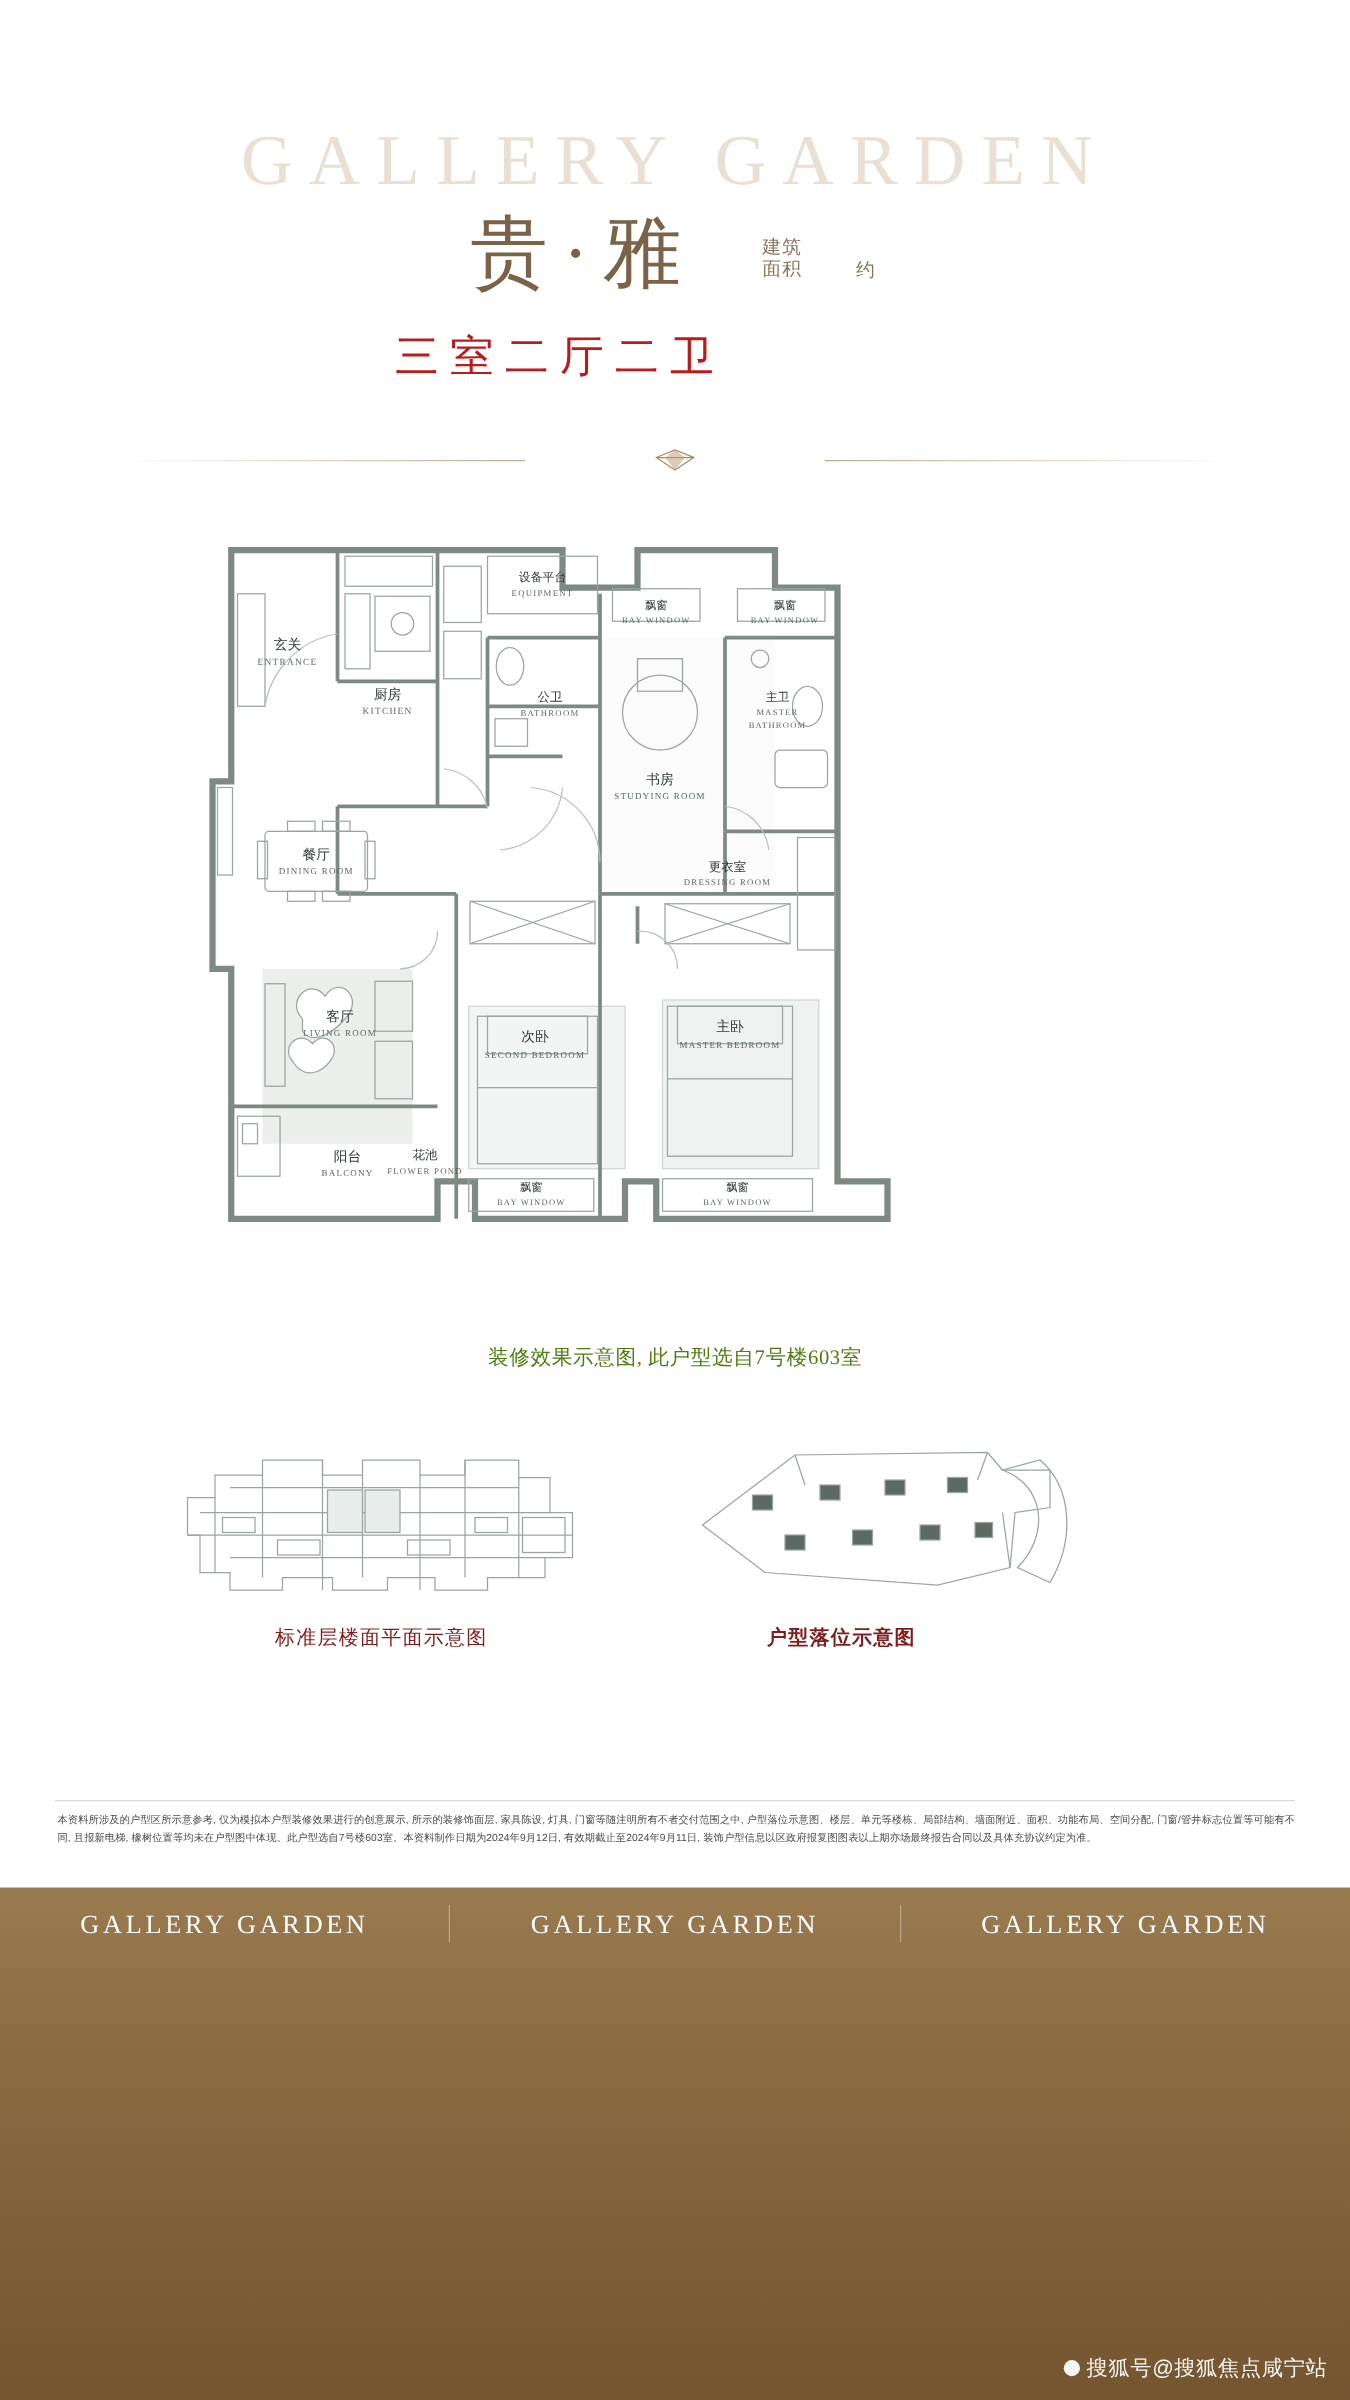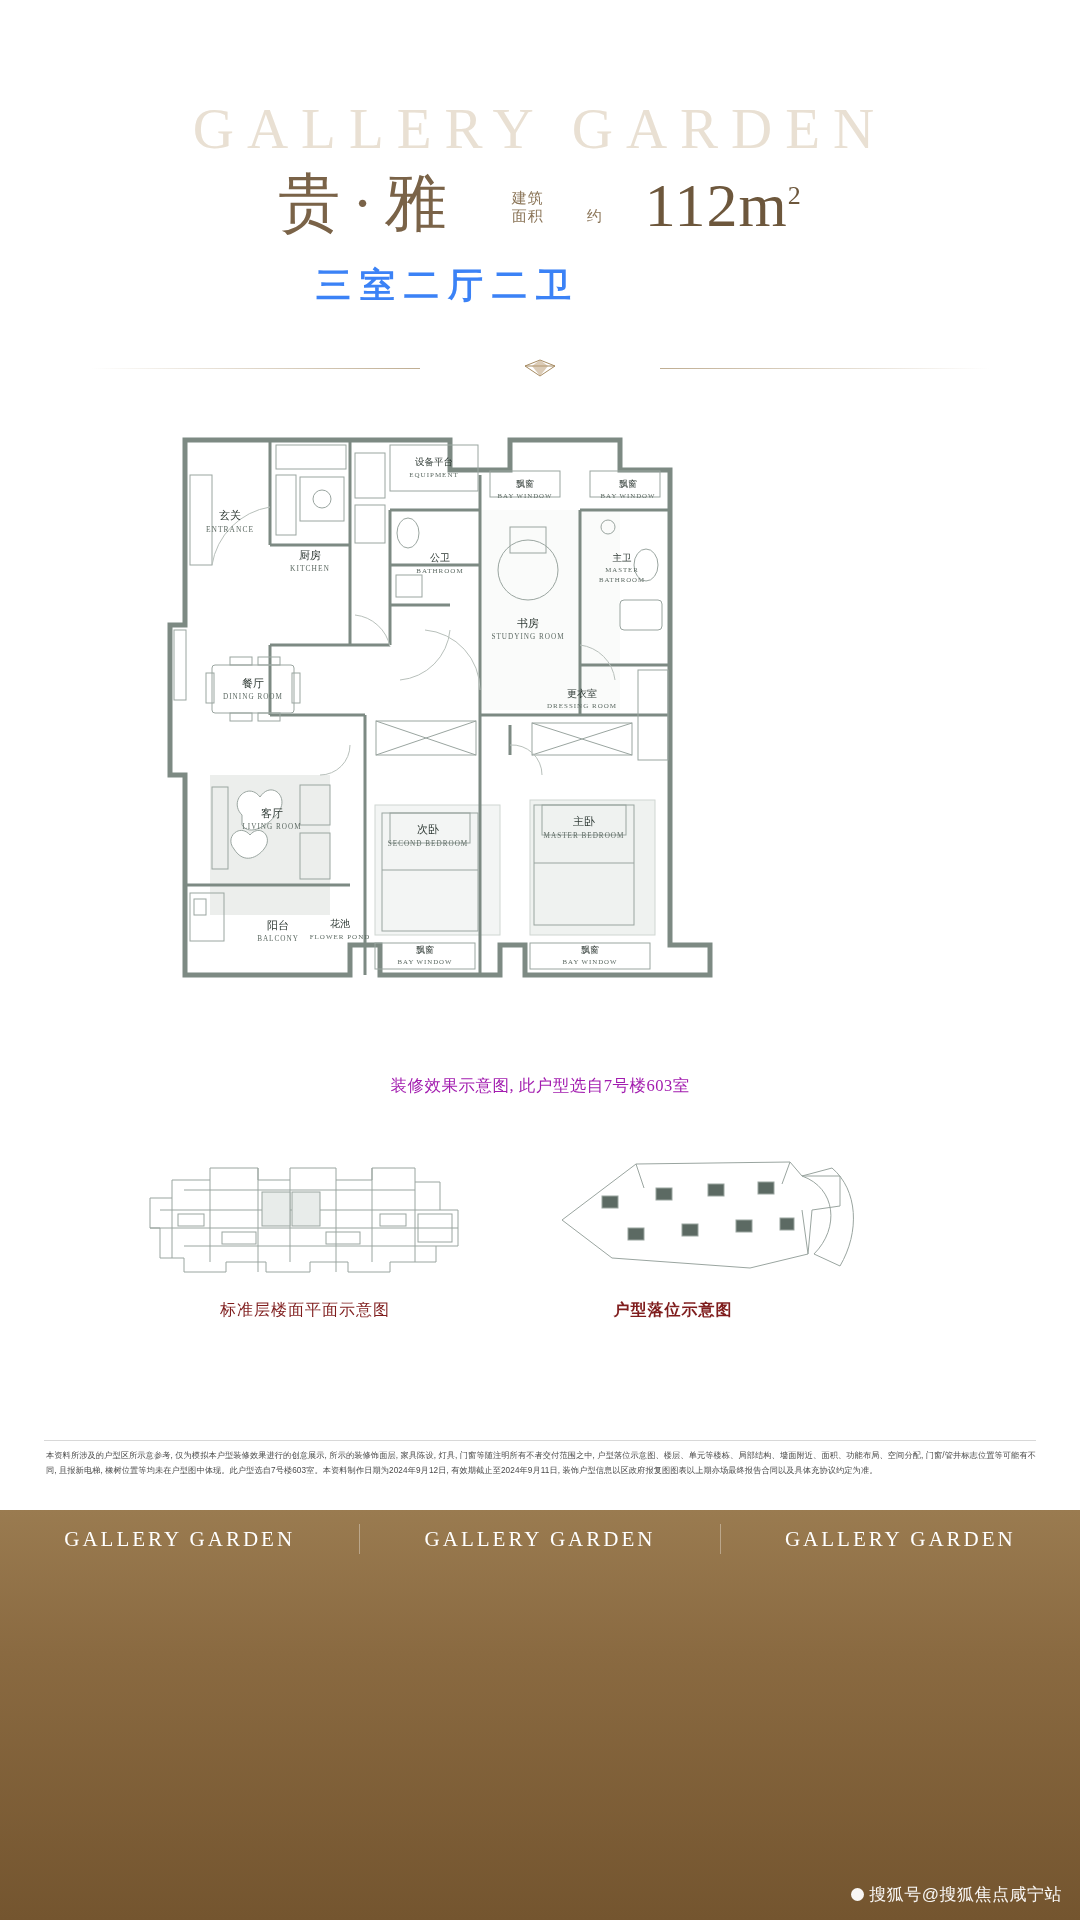--- a/index.html
+++ b/index.html
@@ -39,21 +39,21 @@
     font-size:15px;color:#8b7558;margin:0 4px 12px 2px;
   }
   .area-num{
     font-size:62px;color:#6d573c;letter-spacing:1px;line-height:1;
     font-family:"Liberation Serif", serif;
     padding-bottom:2px;
   }
   .area-num sup{font-size:26px;vertical-align:super;}
   .subtitle{
     position:absolute;left:0;top:262px;width:896px;text-align:center;
-    font-size:35px;letter-spacing:9px;color:#3b82f6;font-weight:bold;
+    font-size:35px;letter-spacing:9px;color:#b91c1c;
   }
   .divider{
     position:absolute;top:358px;left:0;width:1080px;height:20px;
   }
   .divider .line{
     position:absolute;top:10px;height:1px;background:linear-gradient(to right,rgba(190,170,140,0),rgba(170,146,110,.75));
     width:330px;left:90px;
   }
   .divider .line.right{
     left:660px;background:linear-gradient(to left,rgba(190,170,140,0),rgba(170,146,110,.75));
@@ -64,21 +64,21 @@
   }
 
   
   .plan{
     position:absolute;left:150px;top:415px;width:580px;height:630px;
   }
   .plan svg{display:block;}
 
   .plan-caption{
     position:absolute;left:0;top:1075px;width:1080px;text-align:center;
-    font-size:16.5px;color:#a21caf;letter-spacing:.5px;
+    font-size:16.5px;color:#4d7c0f;letter-spacing:.5px;
   }
 
   
   .thumbs{
     position:absolute;left:0;top:1150px;width:1080px;height:200px;
   }
   .thumb{position:absolute;top:0;}
   .thumb.left{left:140px;width:330px;}
   .thumb.right{left:540px;width:330px;}
   .thumb-cap{
@@ -140,23 +140,20 @@
 
   <div class="brand-wordmark">GALLERY GARDEN</div>
 
   <div class="title-row">
     <div class="title-main">贵·雅</div>
     <div class="area-label">
       <span>建筑</span>
       <span>面积</span>
     </div>
     <div class="area-approx">约</div>
-    <div class="area-num">
-      <span>112</span><span>m</span><sup>2</sup>
-    </div>
   </div>
 
   <div class="subtitle">三室二厅二卫</div>
 
   <div class="divider">
     <div class="line"></div>
     <div class="line right"></div>
     <svg class="gem" viewBox="0 0 34 20">
       <path d="M2 8 L17 2 L32 8 L17 18 Z" fill="none" stroke="#a68b62" stroke-width="1"></path>
       <path d="M2 8 L32 8" stroke="#a68b62" stroke-width="1"></path>

